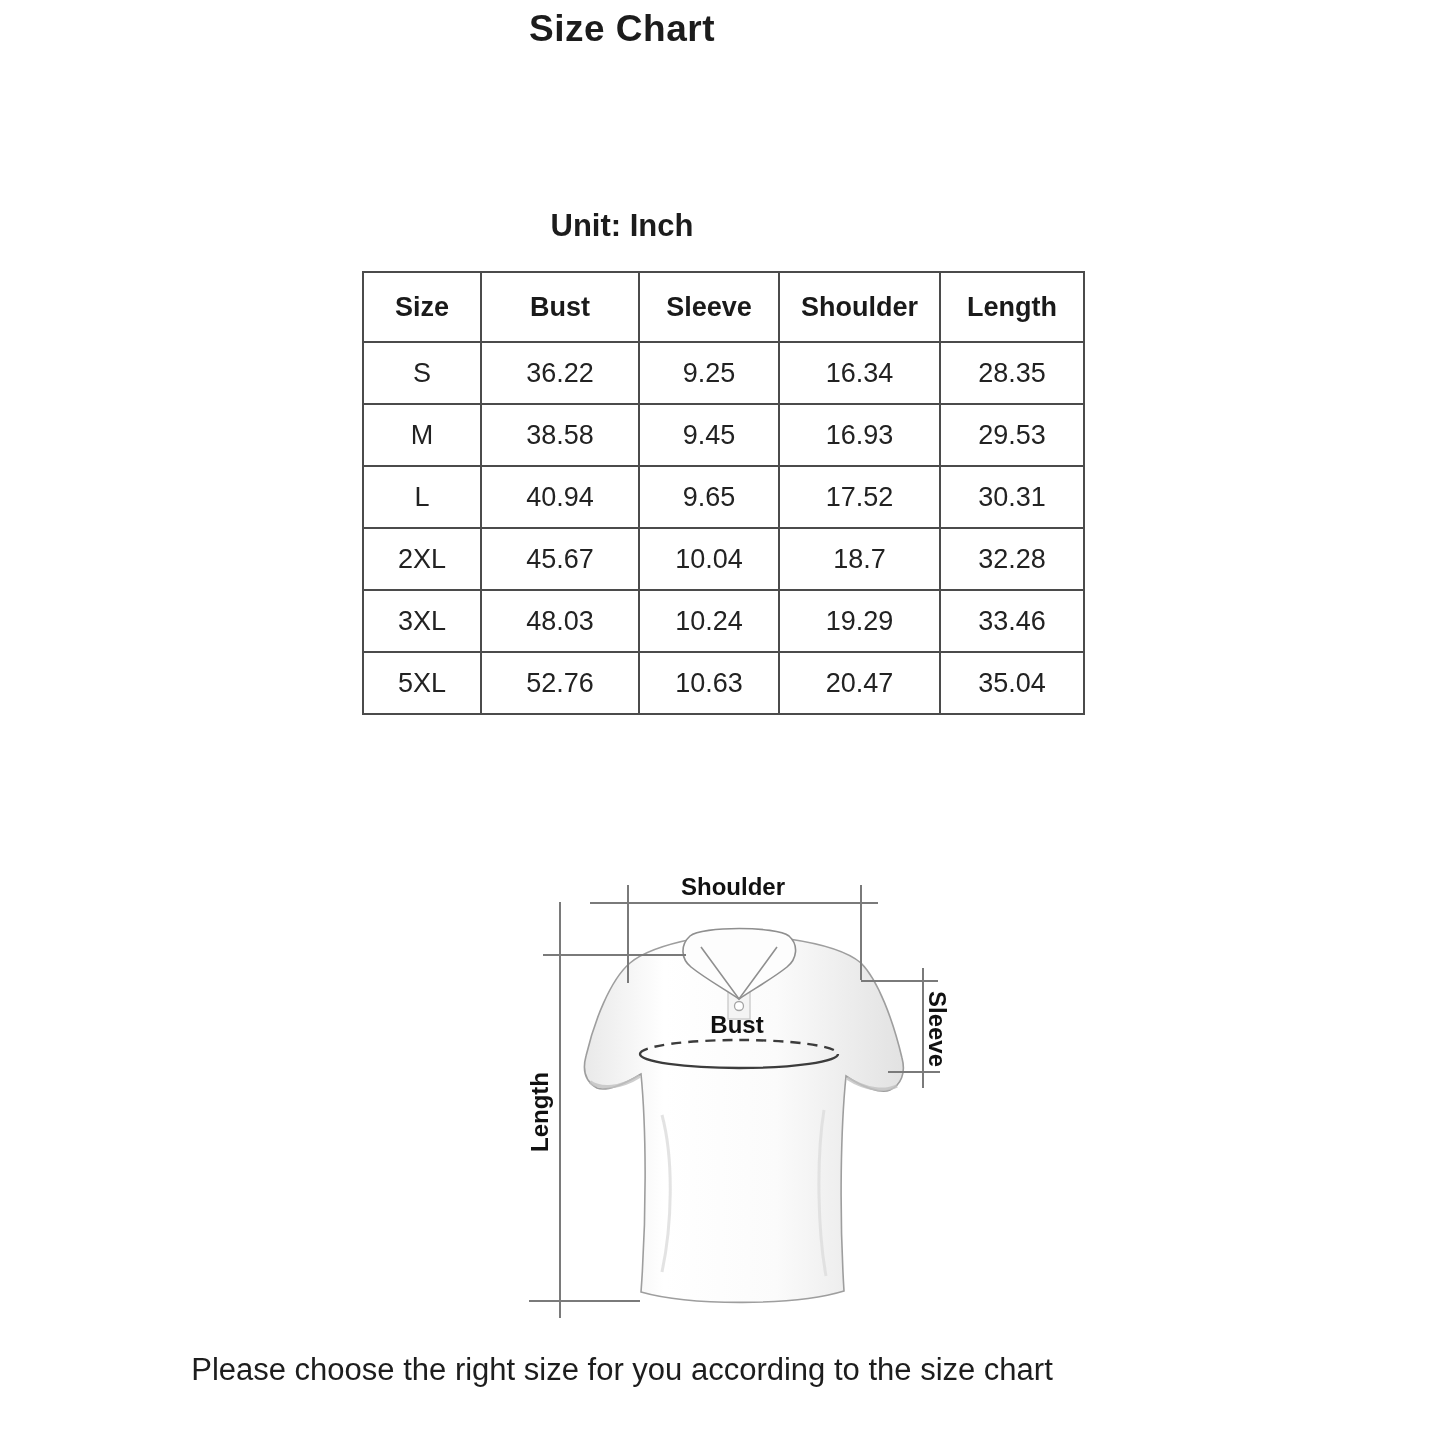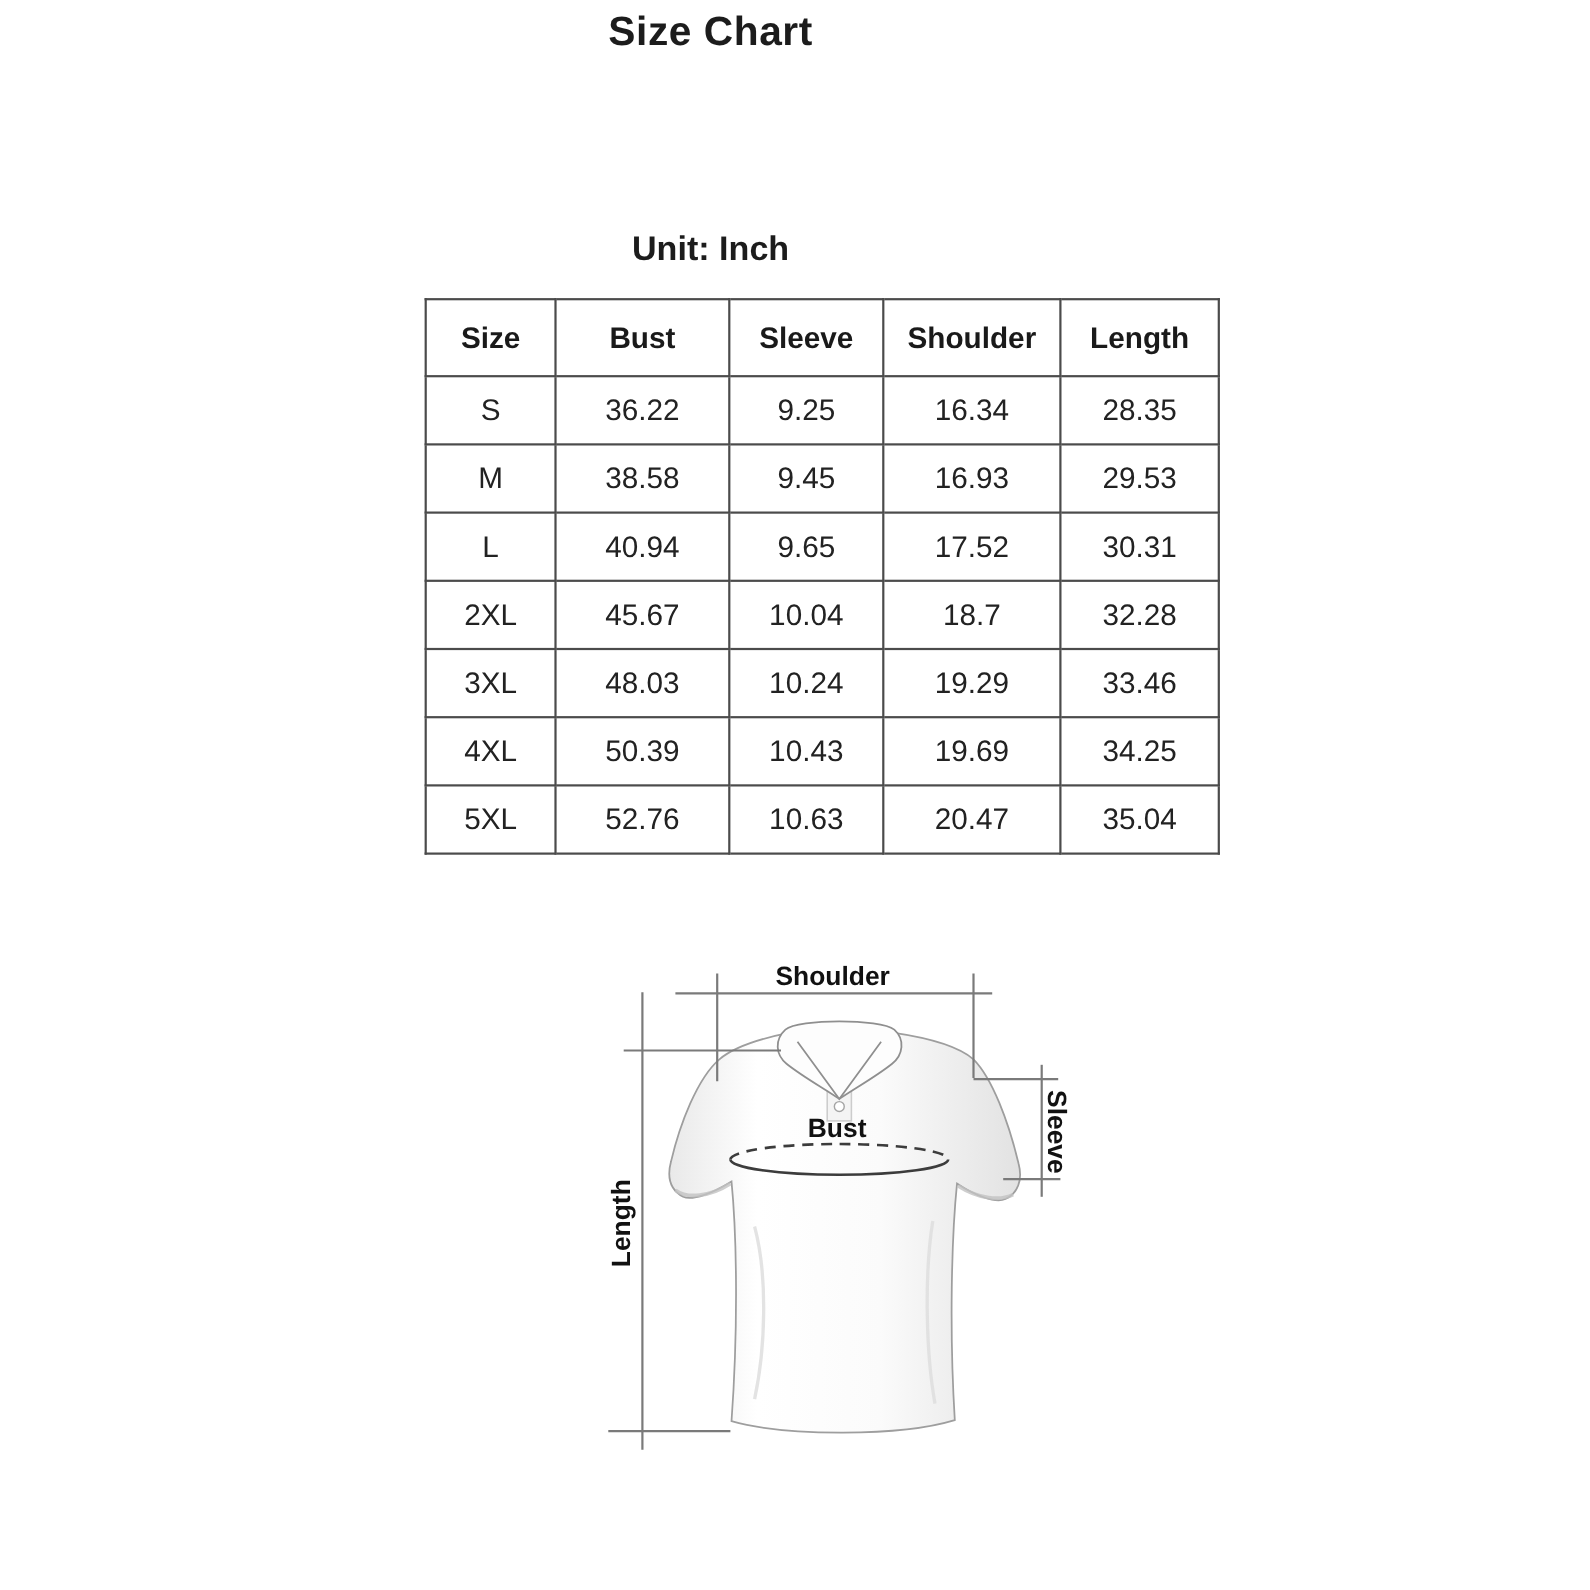--- a/index.html
+++ b/index.html
@@ -4,21 +4,20 @@
 <style>
   html, body { margin: 0; padding: 0; background: #ffffff; }
   .canvas {
     position: relative;
     width: 1244px;
     height: 1445px;
     background: #ffffff;
     font-family: "Liberation Sans", sans-serif;
     color: #1c1c1c;
     overflow: hidden;
-    margin-left: 24px;
   }
   .page-title {
     position: absolute;
     top: 8px; left: 0;
     width: 100%;
     text-align: center;
     font-size: 37px;
     font-weight: 700;
     letter-spacing: 0.5px;
   }
@@ -136,27 +135,20 @@
           <td>10.04</td>
           <td>18.7</td>
           <td>32.28</td>
         </tr>
         <tr>
           <td>3XL</td>
           <td>48.03</td>
           <td>10.24</td>
           <td>19.29</td>
           <td>33.46</td>
-        </tr>
-        <tr>
-          <td>4XL</td>
-          <td>50.39</td>
-          <td>10.43</td>
-          <td>19.69</td>
-          <td>34.25</td>
         </tr>
         <tr>
           <td>5XL</td>
           <td>52.76</td>
           <td>10.63</td>
           <td>20.47</td>
           <td>35.04</td>
         </tr>
       </tbody>
   </table>
@@ -218,15 +210,16 @@
     <path d="M 640 1054 A 99 14 0 0 0 838 1054" fill="none" stroke="#3c3c3c" stroke-width="2.4"></path>
     <path d="M 640 1054 A 99 14 0 0 1 838 1054" fill="none" stroke="#3c3c3c" stroke-width="2.4" stroke-dasharray="10 7"></path>
 
     <text x="733" y="889" text-anchor="middle" dominant-baseline="middle">Shoulder</text>
     <text x="737" y="1027" text-anchor="middle" dominant-baseline="middle">Bust</text>
     <text x="935" y="1029" text-anchor="middle" dominant-baseline="middle" transform="rotate(90 935 1029)">Sleeve</text>
     <text x="542" y="1112" text-anchor="middle" dominant-baseline="middle" transform="rotate(-90 542 1112)">Length</text>
   </svg>
 
   <div class="footer-note">
+    <div>Please choose the right size for you according to the size chart</div>
   </div>
 
 </div>
 
 </body></html>

